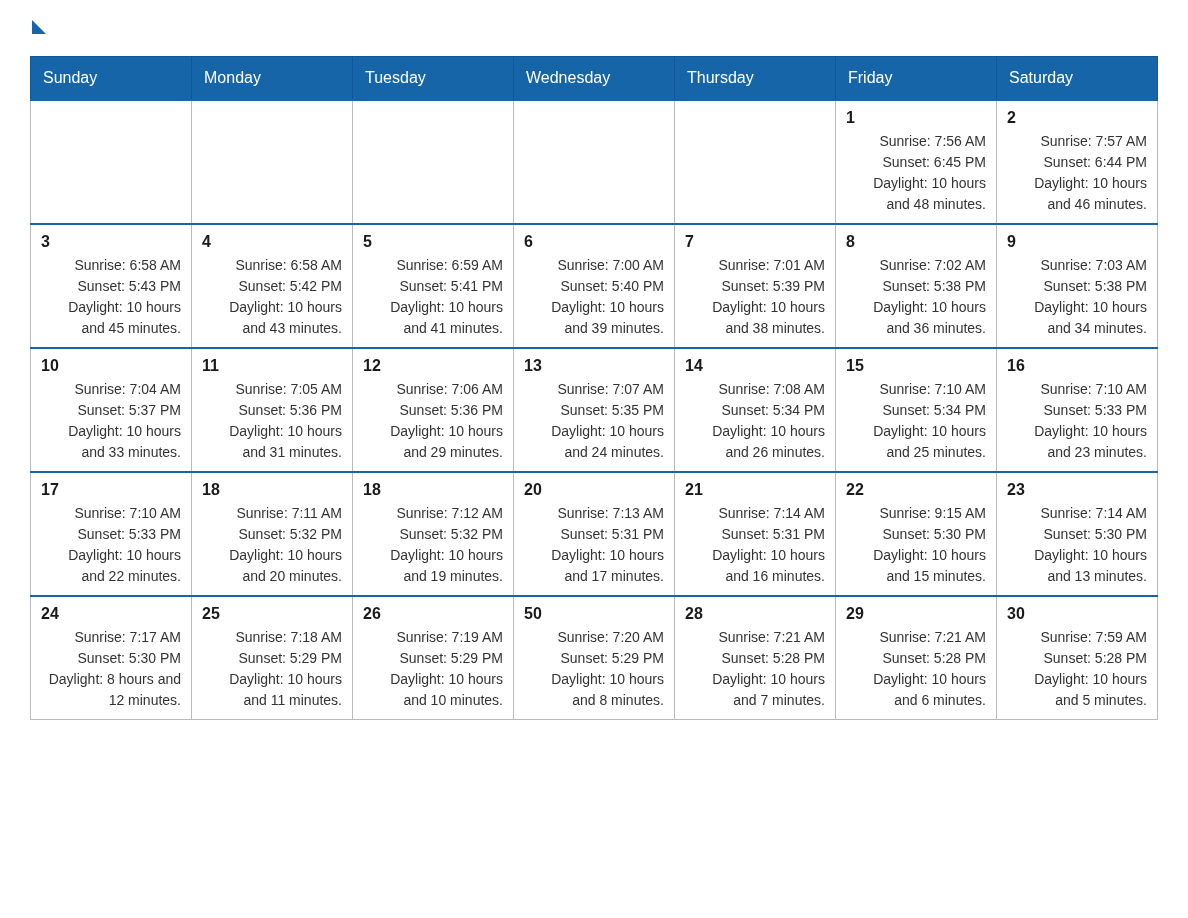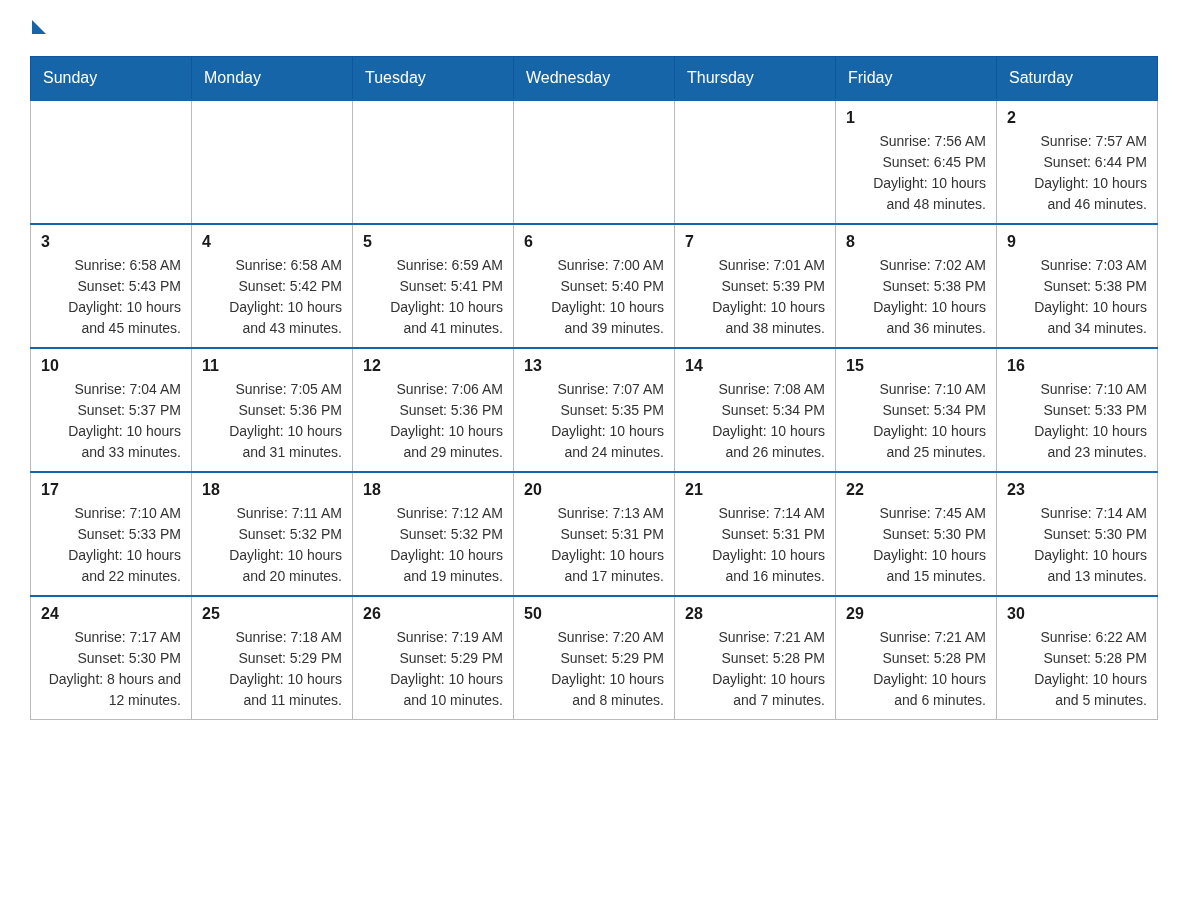--- a/index.html
+++ b/index.html
@@ -318,21 +318,21 @@
         <span class="day-number">21</span>
         <div class="day-info">
           <span>Sunrise: 7:14 AM</span><br>
           <span>Sunset: 5:31 PM</span><br>
           <span>Daylight: 10 hours and 16 minutes.</span>
         </div>
       </td>
         <td>
         <span class="day-number">22</span>
         <div class="day-info">
-          <span>Sunrise: 7:45 AM</span><br>
+          <span>Sunrise: 9:15 AM</span><br>
           <span>Sunset: 5:30 PM</span><br>
           <span>Daylight: 10 hours and 15 minutes.</span>
         </div>
       </td>
         <td>
         <span class="day-number">23</span>
         <div class="day-info">
           <span>Sunrise: 7:14 AM</span><br>
           <span>Sunset: 5:30 PM</span><br>
           <span>Daylight: 10 hours and 13 minutes.</span>
@@ -384,20 +384,20 @@
         <span class="day-number">29</span>
         <div class="day-info">
           <span>Sunrise: 7:21 AM</span><br>
           <span>Sunset: 5:28 PM</span><br>
           <span>Daylight: 10 hours and 6 minutes.</span>
         </div>
       </td>
         <td>
         <span class="day-number">30</span>
         <div class="day-info">
-          <span>Sunrise: 6:22 AM</span><br>
+          <span>Sunrise: 7:59 AM</span><br>
           <span>Sunset: 5:28 PM</span><br>
           <span>Daylight: 10 hours and 5 minutes.</span>
         </div>
       </td>
       </tr>
     </tbody>
 </table>
 
 </body></html>

